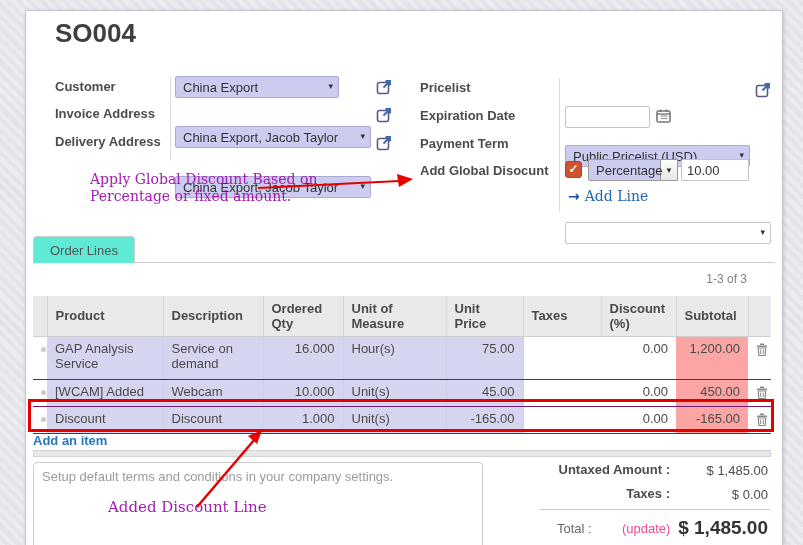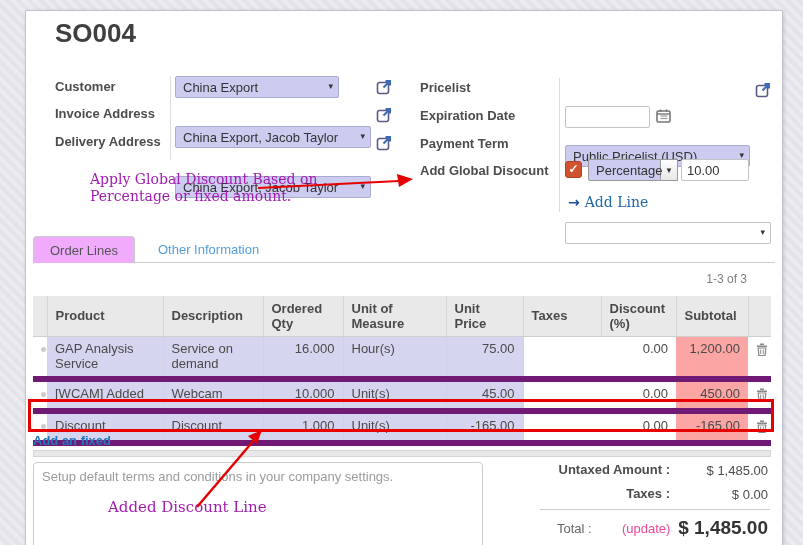--- a/index.html
+++ b/index.html
@@ -47,37 +47,37 @@
   .perc-select { border:1px solid #999; width:73px; }
 
   .addline { color:#1f66ab; font-family:"DejaVu Serif", serif; font-size:14px; cursor:pointer; }
   .addline .arr { color:#1b4f9e; font-family:"DejaVu Sans",sans-serif; font-weight:bold; margin-right:5px; }
 
   .note { color:#a21caf; font-family:"DejaVu Serif", serif; font-size:14px; line-height:17px; }
 
   .tabbar { left:33px; top:236px; width:742px; height:27px; border-bottom:1px solid #ccc; }
   .tab-active {
     position:absolute; left:0; top:0; height:28px; padding:0 16px;
-    background:#f0abfc; border:1px solid #ccc; border-bottom:1px solid #fff;
+    background:#5eead4; border:1px solid #ccc; border-bottom:1px solid #fff;
     border-radius:4px 4px 0 0; display:flex; align-items:center; color:#555; cursor:pointer;
   }
   .tab-link { position:absolute; left:109px; top:0; height:27px; padding:0 16px; display:flex; align-items:center; color:#549fd7; cursor:pointer; }
 
   .pager { color:#808080; font-size:12px; }
 
   table.olist { border-collapse:collapse; table-layout:fixed; width:738px; }
   table.olist th {
     background:#e9e9e9; font-weight:bold; color:#4a4a4a; font-size:13px; text-align:left;
     padding:4px 8px; height:40px; vertical-align:middle; border-right:1px solid #d5d5d5;
     border-bottom:1px solid #cfcfcf;
   }
   table.olist th:last-child { border-right:none; }
   table.olist td {
     padding:4px 8px; font-size:13px; color:#4a4a4a; vertical-align:top;
-    border-bottom:6px solid #701a75;
+    border-bottom:1px solid #701a75;
   }
   tr.orow { cursor:pointer; }
   td.lav { background:#d5d5f0; border-right:1px solid #cfcfe6; }
   td.sub { background:#fca5a5; text-align:right; }
   td.rt { text-align:right;margin-top:39px; }
   th.rt { text-align:right; }
   th.taxes-th { vertical-align:bottom; padding-bottom:6px; }
   td.handle, th.handle { padding:4px 2px; border-right:none; }
   .dot { width:5px; height:5px; border-radius:50%; background:#ccc; margin:6px auto 0; }
   .trash { cursor:pointer; display:block; margin:2px auto 0; }
@@ -192,35 +192,32 @@
 <div class="abs" style="left:588px; top:159px; display:flex;">
   <div class="m2o-select perc-select" style="border-radius:2px 0 0 2px; padding-right:6px;">
     <span>Percentage</span>
   </div>
   <div class="dd-btn">
     <span>▼</span>
   </div>
 </div>
 <input class="abs white-input" style="left: 681px; top: 159px; width: 68px;" value="10.00">
 
-<div class="abs addline" style="left:568px; top:194px;">
+<div class="abs addline" style="left:568px; top:188px;">
   <span class="arr">→</span><span>Add Line</span>
 </div>
 
 <div class="abs note" style="left:90px; top:171px;">
   <div>Apply Global Discount Based on</div>
   <div>Percentage or fixed amount.</div>
 </div>
 
 <div class="abs tabbar">
   <div class="tab-active">
     <span>Order Lines</span>
-  </div>
-  <div class="tab-link">
-    <span>Other Information</span>
   </div>
 </div>
 
 <div class="abs pager" style="left:600px; top:272px; width:147px; text-align:right;">1-3 of 3</div>
 
 <div class="abs" style="left:33px; top:296px;">
 <table class="olist">
   <colgroup>
     <col style="width:14px">
         <col style="width:116px">
@@ -311,21 +308,21 @@
                 <path d="M2.2 5 h7.6 l-0.7 7.5 h-6.2 z" fill="none" stroke="#888" stroke-width="1.2"></path>
                 <line x1="4.7" y1="6.5" x2="4.7" y2="11" stroke="#888"></line>
                 <line x1="7.3" y1="6.5" x2="7.3" y2="11" stroke="#888"></line>
               </svg></span>
           </td>
     </tr>
   </tbody>
 </table>
 </div>
 
-<div class="abs additem" style="left:33px; top:433px;">Add an fixed</div>
+<div class="abs additem" style="left:33px; top:433px;">Add an item</div>
 
 <div class="abs redbox"></div>
 
 <div class="abs graybar"></div>
 
 <textarea class="notes" placeholder="Setup default terms and conditions in your company settings." style=""></textarea>
 
 <div class="abs note" style="left:108px; top:499px; font-size:15px;">Added Discount Line</div>
 
 <div class="abs tot-label" style="left:500px; top:462px; width:170px;">Untaxed Amount :</div>

